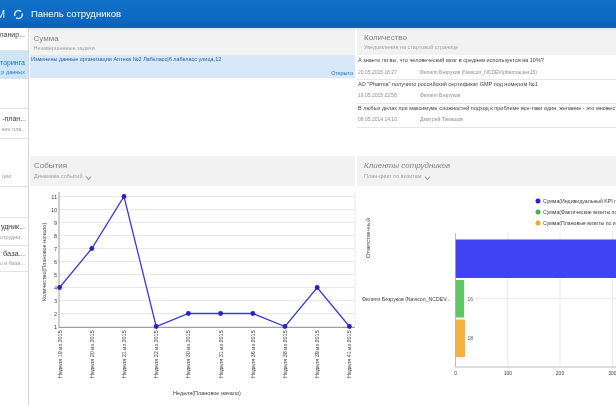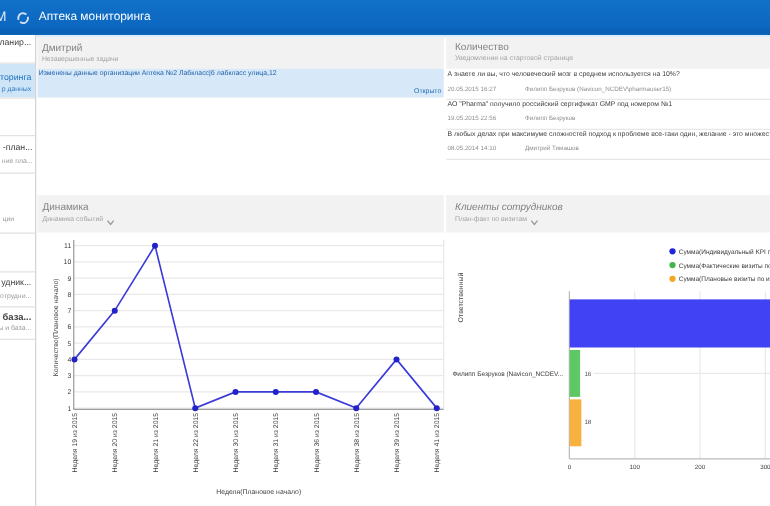--- a/index.html
+++ b/index.html
@@ -23,48 +23,48 @@
   .nmeta{position:absolute;line-height:1;white-space:nowrap;font-size:5px;color:#8e8e8e;}
 </style>
 </head>
 <body>
 
   <div id="topbar">
     <span class="abs" style="left:-4px;top:9px;font-size:11px;color:rgba(255,255,255,.85);">М</span>
     <svg class="abs" style="left:12.5px;top:8.5px;" width="11" height="11" viewBox="0 0 11 11">
       <circle cx="5.5" cy="5.5" r="3.9" fill="none" stroke="rgba(255,255,255,.82)" stroke-width="1.5" stroke-dasharray="10.2 2" stroke-dashoffset="3" transform="rotate(20 5.5 5.5)"></circle>
     </svg>
-    <span class="abs" style="left:31px;top:9px;font-size:9.5px;color:#fdfeff;">Аптека мониторинга</span>
+    <span class="abs" style="left:31px;top:9px;font-size:9.5px;color:#fdfeff;">Панель сотрудников</span>
   </div>
   <div id="lightstrip"></div>
 
   <div id="sidebar">
     <span class="abs" style="right:3px;top:3px;font-size:7px;color:#3f3f3f;">ланир...</span>
     <div class="sline" style="top:22px;"></div>
     <div style="position:absolute;left:0;top:23px;width:28px;height:27px;background:#cde5f7;"></div>
     <span class="abs" style="right:3px;top:31px;font-size:7px;color:#1b6fbf;">торинга</span>
     <span class="abs" style="right:3px;top:42px;font-size:5.5px;color:#2e79c0;">р данных</span>
     <div class="sline" style="top:50px;"></div>
         <div class="sline" style="top:79.5px;"></div>
     <span class="abs" style="right:2px;top:87px;font-size:7px;color:#3f3f3f;">-план...</span>
     <span class="abs" style="right:2px;top:99px;font-size:5.5px;color:#9a9a9a;">ние пла...</span>
     <div class="sline" style="top:110px;"></div>
     <span class="abs" style="left:2px;top:145.5px;font-size:5.5px;color:#9a9a9a;">ции</span>
     <div class="sline" style="top:158px;"></div>
     <div class="sline" style="top:189px;"></div>
     <span class="abs" style="right:3px;top:195px;font-size:7px;color:#3f3f3f;">удник...</span>
     <span class="abs" style="right:3px;top:207px;font-size:5.5px;color:#9a9a9a;">отрудни...</span>
     <div class="sline" style="top:217px;"></div>
-    <span class="abs" style="right:3px;top:222px;font-size:7.5px;color:#3f3f3f;font-weight:bold;">база...</span>
+    <span class="abs" style="right:3px;top:222px;font-size:7.5px;color:#3f3f3f;">база...</span>
     <span class="abs" style="right:3px;top:233px;font-size:5.5px;color:#9a9a9a;">ы и база...</span>
     <div class="sline" style="top:243px;"></div>
   </div>
 
   <div class="strip" style="left:30px;top:30px;width:324.5px;height:25px;"></div>
-  <span class="wtitle" style="left:33.5px;top:34.5px;">Дмитрий</span>
+  <span class="wtitle" style="left:33.5px;top:34.5px;">Сумма</span>
   <span class="wsub" style="left:33.5px;top:45.5px;">Незавершенные задачи</span>
   <div style="position:absolute;left:30px;top:55px;width:324.5px;height:23px;background:#d7e8f8;"></div>
   <span class="abs" style="left:31px;top:56.5px;font-size:5.5px;color:#1e5fa8;">Изменены данные организации Аптека №2 Лабкласс|б лабкласс улица,12</span>
   <span class="abs" style="right:263px;top:70.5px;font-size:5.5px;color:#1e6cb8;">Открыто</span>
 
   <div class="strip" style="left:356.5px;top:30px;width:259.5px;height:25px;"></div>
   <span class="wtitle" style="left:364px;top:33.5px;">Количество</span>
   <span class="wsub" style="left:364px;top:44.5px;">Уведомления на стартовой странице</span>
   <span class="ntitle" style="left:358px;top:58px;">А знаете ли вы, что человеческий мозг в среднем используется на 10%?</span>
   <span class="nmeta" style="left:358px;top:69.5px;">20.05.2015 16:27</span>
@@ -73,21 +73,21 @@
   <span class="ntitle" style="left:358px;top:82px;">АО "Pharma" получило российский сертификат GMP под номером №1</span>
   <span class="nmeta" style="left:358px;top:93px;">19.05.2015 22:56</span>
   <span class="nmeta" style="left:420px;top:93px;">Филипп Безруков</span>
   <div class="sep" style="left:356.5px;top:102.5px;width:259.5px;"></div>
   <span class="ntitle" style="left:358px;top:105.5px;">В любых делах при максимуме сложностей подход к проблеме все-таки один, желание - это множество...</span>
   <span class="nmeta" style="left:358px;top:116.5px;">08.05.2014 14:10</span>
   <span class="nmeta" style="left:420px;top:116.5px;">Дмитрий Тимашов</span>
   <div class="sep" style="left:356.5px;top:126.5px;width:259.5px;"></div>
 
   <div class="strip" style="left:30px;top:156px;width:324.5px;height:30px;"></div>
-  <span class="wtitle" style="left:34px;top:162px;">Динамика</span>
+  <span class="wtitle" style="left:34px;top:162px;">События</span>
   <span class="wsub" style="left:34px;top:173.5px;">Динамика событий</span>
   <svg class="abs" style="left:85px;top:175px;" width="7" height="6" viewBox="0 0 7 6">
     <path d="M1 1.5 L3.5 4.5 L6 1.5" fill="none" stroke="#9a9a9a" stroke-width="1.1"></path>
   </svg>
   <svg class="abs" style="left:30px;top:186px;" width="326" height="219" viewBox="0 0 326 219">
 
     <g stroke="#e9e9e9" stroke-width="1">
       <line x1="29" y1="10.5" x2="325" y2="10.5"></line>
       <line x1="29" y1="23.5" x2="325" y2="23.5"></line>
       <line x1="29" y1="36.5" x2="325" y2="36.5"></line>

